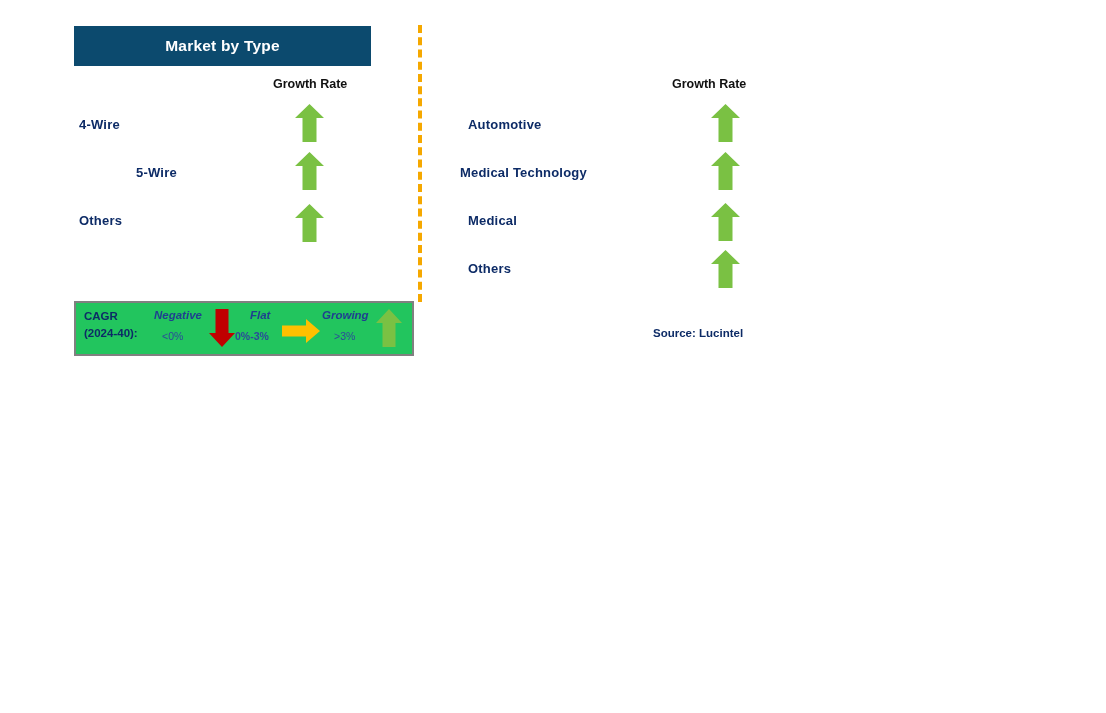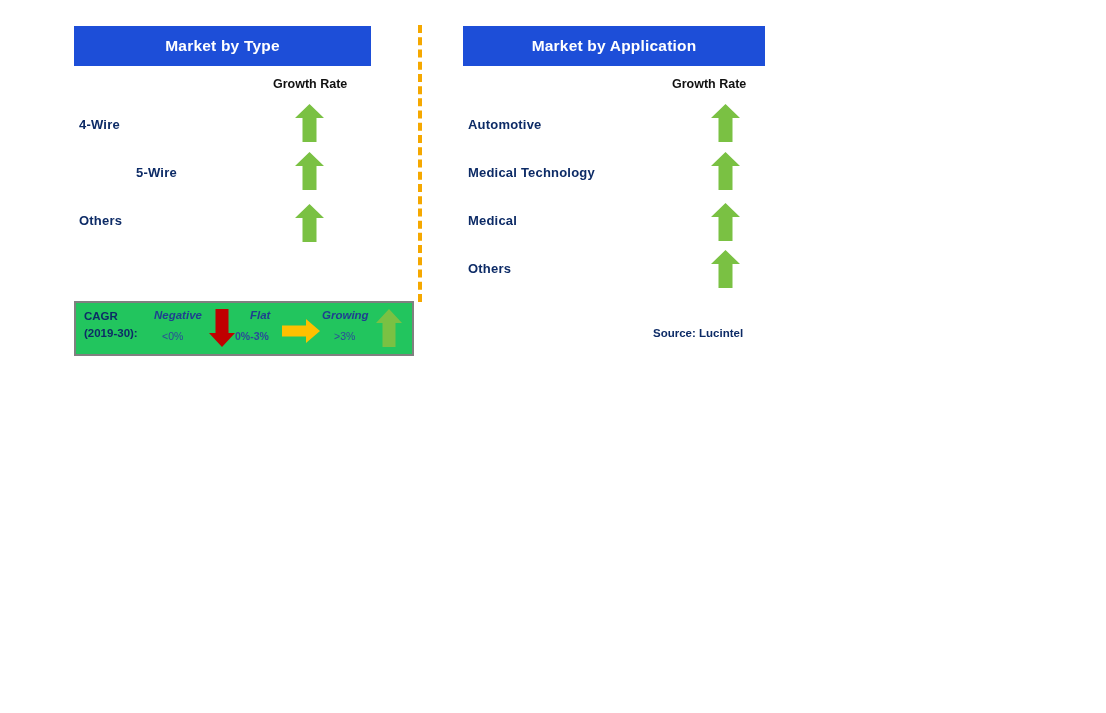--- a/index.html
+++ b/index.html
@@ -18,21 +18,21 @@
   .panel {
     position: absolute;
     top: 0;
     height: 713px;
   }
   #panel-type   { left: 0px;   width: 440px; }
   #panel-app    { left: 440px; width: 666px; }
 
   .section-header {
     position: absolute;
-    background: #1d4ed8;
+    background: #0c4a6e;
     color: #ffffff;
     font-weight: bold;
     font-size: 15.5px;
     letter-spacing: 0.2px;
     display: flex;
     align-items: center;
     justify-content: center;
     text-align: center;
   }
   #header-type {
@@ -166,21 +166,21 @@
   <div class="row-label" style="left:79px; top:213px;">Others</div>
   <div class="arrow-cell arrow" style="left:295px; top:204px;">
     <svg width="29" height="38" viewBox="0 0 29 38" aria-hidden="true">
       <polygon points="14.5,0 29,14 21.5,14 21.5,38 7.5,38 7.5,14 0,14" fill="#7AC143"></polygon>
     </svg>
   </div>
 
   <div id="legend">
     <div class="legend-inner">
       <div id="legend-title-1">CAGR</div>
-      <div id="legend-title-2">(2019-30):</div>
+      <div id="legend-title-2">(2024-40):</div>
 
       <div class="legend-word" id="legend-neg-word">Negative</div>
       <div class="legend-range" id="legend-neg-range">&lt;0%</div>
       <div id="legend-arrow-down">
         <svg width="26" height="38" viewBox="0 0 26 38" aria-hidden="true">
           <polygon points="13,38 0,24 6.5,24 6.5,0 19.5,0 19.5,24 26,24" fill="#C00000"></polygon>
         </svg>
       </div>
 
       <div class="legend-word" id="legend-flat-word">Flat</div>
@@ -199,34 +199,31 @@
         </svg>
       </div>
     </div>
   </div>
 
   <div id="divider"></div>
 </div>
 
 <div class="panel" id="panel-app">
 
-  <div class="section-header" id="header-app">
-    <span>Market by Application</span>
-  </div>
 
   <div class="growth-rate-label" id="growth-label-app">Growth Rate</div>
 
   <div class="row-label" style="left:28px; top:117px;">Automotive</div>
   <div class="arrow-cell arrow" style="left:271px; top:104px;">
     <svg width="29" height="38" viewBox="0 0 29 38" aria-hidden="true">
       <polygon points="14.5,0 29,14 21.5,14 21.5,38 7.5,38 7.5,14 0,14" fill="#7AC143"></polygon>
     </svg>
   </div>
 
-  <div class="row-label" style="left:28px; top:165px;">Medical Technology</div>
+  <div class="row-label" style="left:20px; top:165px;">Medical Technology</div>
   <div class="arrow-cell arrow" style="left:271px; top:152px;">
     <svg width="29" height="38" viewBox="0 0 29 38" aria-hidden="true">
       <polygon points="14.5,0 29,14 21.5,14 21.5,38 7.5,38 7.5,14 0,14" fill="#7AC143"></polygon>
     </svg>
   </div>
 
   <div class="row-label" style="left:28px; top:213px;">Medical</div>
   <div class="arrow-cell arrow" style="left:271px; top:203px;">
     <svg width="29" height="38" viewBox="0 0 29 38" aria-hidden="true">
       <polygon points="14.5,0 29,14 21.5,14 21.5,38 7.5,38 7.5,14 0,14" fill="#7AC143"></polygon>

